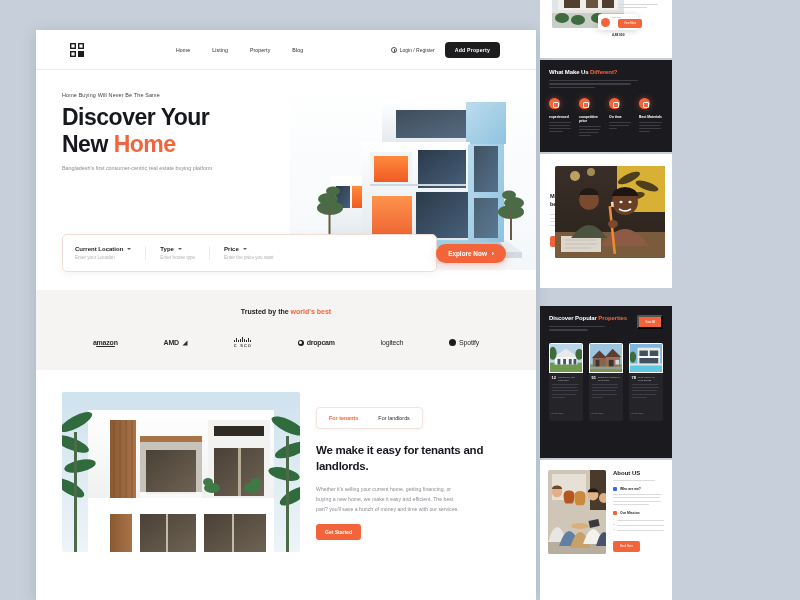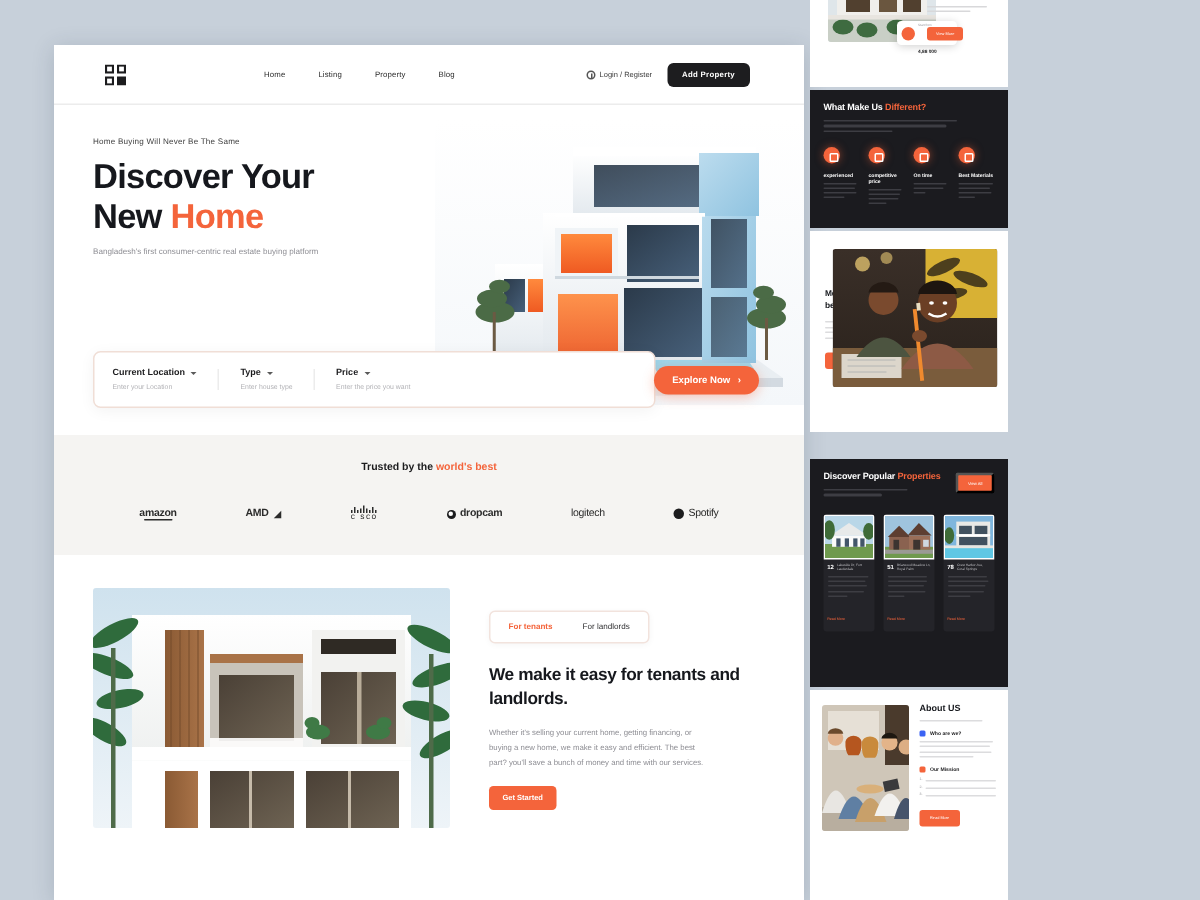--- a/index.html
+++ b/index.html
@@ -89,21 +89,21 @@
   .brand.amazon{font-weight:600;font-size:7px;position:relative;}
   .brand.amazon::after{content:"";position:absolute;left:12%;bottom:-1px;width:76%;height:1.2px;background:#2b2b2b;border-radius:2px;}
   .brand.cisco{flex-direction:column;gap:0px;font-size:5.6px;letter-spacing:1px;font-weight:500;}
   .cisco-bars{display:flex;align-items:flex-end;gap:1px;height:5px;}
   .cisco-bars i{width:1px;background:#2b2b2b;display:block;}
   .dot-logo{width:6px;height:6px;border-radius:50%;background:#1c1c1e;display:inline-block;position:relative;}
   .dot-logo::after{content:"";position:absolute;left:1.5px;top:1.5px;width:3px;height:3px;border-radius:50%;background:#fff;}
   .spotify-ic{width:7px;height:7px;border-radius:50%;background:#1c1c1e;display:inline-block;}
 
   
-  .tenants { display:flex; padding: 22px 26px 0; gap: 26px; }
+  .tenants { display:flex; padding: 22px 26px 0; gap: 16px; }
   .tenant-img { width: 238px; height: 160px; border-radius:2px; overflow:hidden; flex:none; }
   .tenant-right { padding-top:14px; flex:1; }
   .toggle {
     display:inline-flex; background:#fff; border:1px solid #f2e3dd; border-radius:4px;
     padding:3px; gap:2px; box-shadow:0 1px 4px rgba(0,0,0,.04);
   }
   .toggle div { font-size:5.4px; padding:4px 9px; border-radius:3px; cursor:pointer; color:#2f2f31; }
   .toggle div.on { color:#f4643b; background:#fff; font-weight:600; }
   .h2 { font-size:11.5px; font-weight:800; color:#16181d; line-height:1.35; margin-top:14px; letter-spacing:-.25px;}
   .body-sm { font-size:5.2px; color:#8d8d93; line-height:1.95; margin-top:10px; max-width:150px;}

